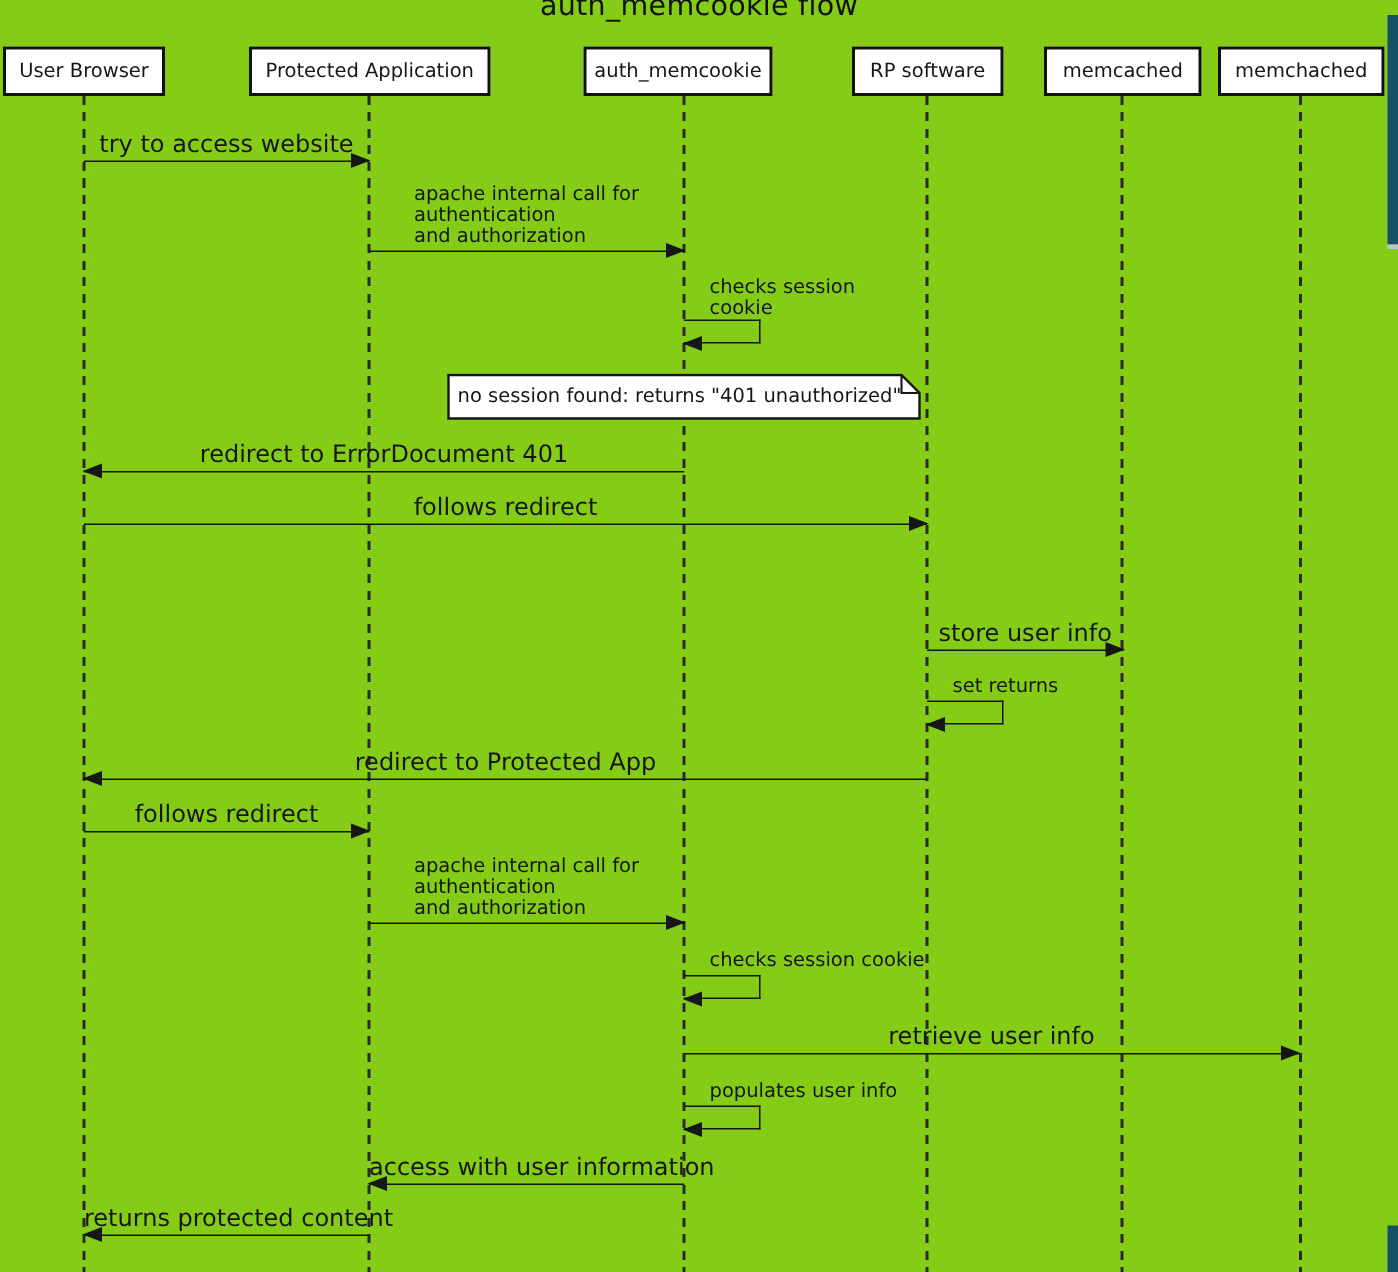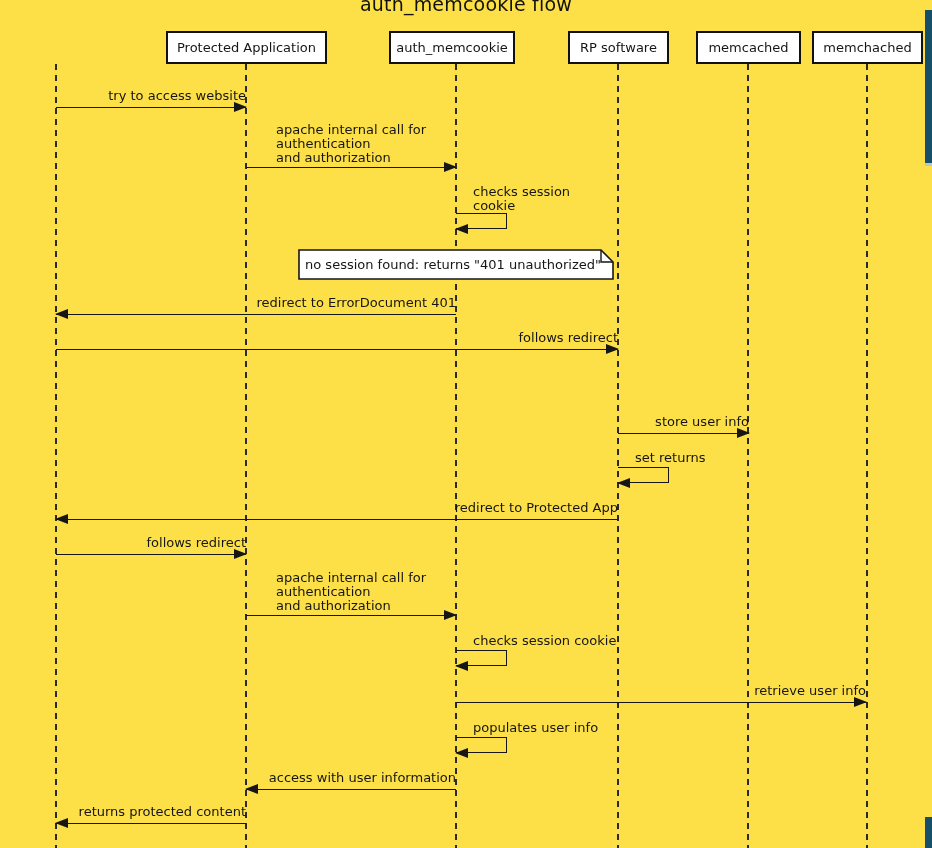--- a/index.html
+++ b/index.html
@@ -1,17 +1,17 @@
 <!DOCTYPE html>
 <html><head>
 <meta charset="utf-8">
 <style>
   html,body{margin:0;padding:0;background:#fff;}
   #stage{
-    position:relative;width:932px;height:848px;background:#fde047;overflow:hidden;
+    position:relative;width:932px;height:848px;background:#84cc16;overflow:hidden;
     font-family:"DejaVu Sans","Liberation Sans",sans-serif;color:#161616;text-decoration:underline;
   }
   .title{
     position:absolute;top:-7px;left:0;width:932px;text-align:center;
     font-size:19px;letter-spacing:.2px;color:#111;
   }
   .pbox{
     position:absolute;top:31px;height:33px;box-sizing:border-box;
     border:2px solid #111;background:#fff;display:flex;align-items:center;justify-content:center;
     font-size:13px;white-space:nowrap;
@@ -20,40 +20,41 @@
     position:absolute;top:64px;height:784px;width:2px;
     background:repeating-linear-gradient(to bottom,#2a2a2a 0px,#2a2a2a 6px,transparent 6px,transparent 11px);
   }
   .mline{position:absolute;height:0;border-top:1.6px solid #161616;}
   .ah{position:absolute;width:0;height:0;border-top:5px solid transparent;border-bottom:5px solid transparent;}
   .ah.r{right:-1px;top:-5.8px;border-left:13px solid #161616;}
   .ah.l{left:-1px;top:-5.8px;border-right:13px solid #161616;}
   .loop{position:absolute;width:51px;height:16px;box-sizing:border-box;
     border:1.6px solid #161616;border-left:none;background:transparent;}
   .loop .ah.l{left:-1px;top:auto;bottom:-5.6px;}
-  .lbl-c{position:absolute;font-size:13px;line-height:14px;text-align:right;white-space:nowrap;}
+  .lbl-c{position:absolute;font-size:16px;line-height:14px;text-align:center;white-space:nowrap;}
   .lbl-l{position:absolute;font-size:13px;line-height:14px;text-align:left;white-space:pre-line;}
   .lbl-ml{position:absolute;display:flex;justify-content:center;}
   .lbl-ml span{font-size:13px;line-height:14px;text-align:left;white-space:pre-line;}
   .note{position:absolute;}
   .note svg{position:absolute;left:0;top:0;}
   .note .ntext{
     position:absolute;left:0;top:0;width:100%;height:100%;
     display:flex;align-items:center;justify-content:center;
     font-size:13px;white-space:nowrap;padding-right:6px;box-sizing:border-box;
   }
   .edge{position:absolute;right:0;width:7px;}
 </style>
 </head>
 <body>
 
 <div id="stage">
 
   <div class="title">auth_memcookie flow</div>
 
+  <div class="pbox" style="left:2px;width:108px">User Browser</div>
   <div class="pbox" style="left:166px;width:161px">Protected Application</div>
   <div class="pbox" style="left:389px;width:126px">auth_memcookie</div>
   <div class="pbox" style="left:568px;width:101px">RP software</div>
   <div class="pbox" style="left:812px;width:111px">memchached</div>
   <div class="pbox" style="left:696px;width:105px">memcached</div>
 
   <div class="lifeline" style="left:55px"></div>
   <div class="lifeline" style="left:245px"></div>
   <div class="lifeline" style="left:455px"></div>
   <div class="lifeline" style="left:617px"></div>

